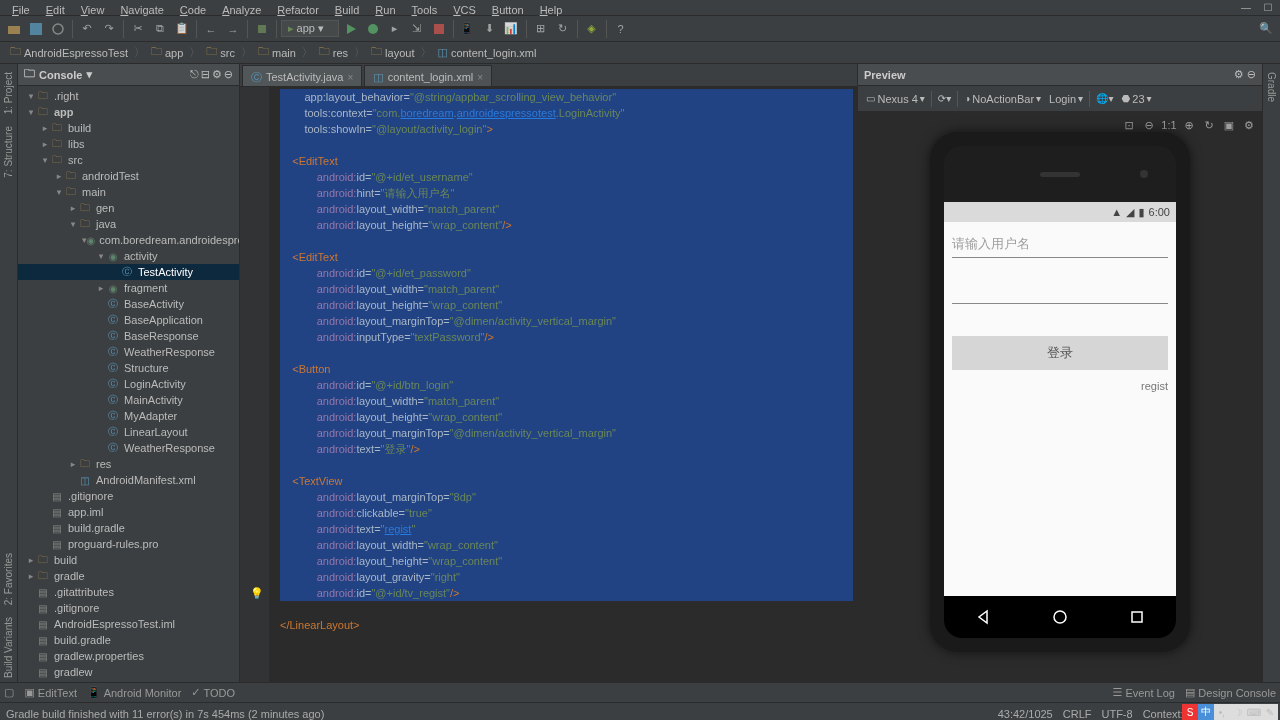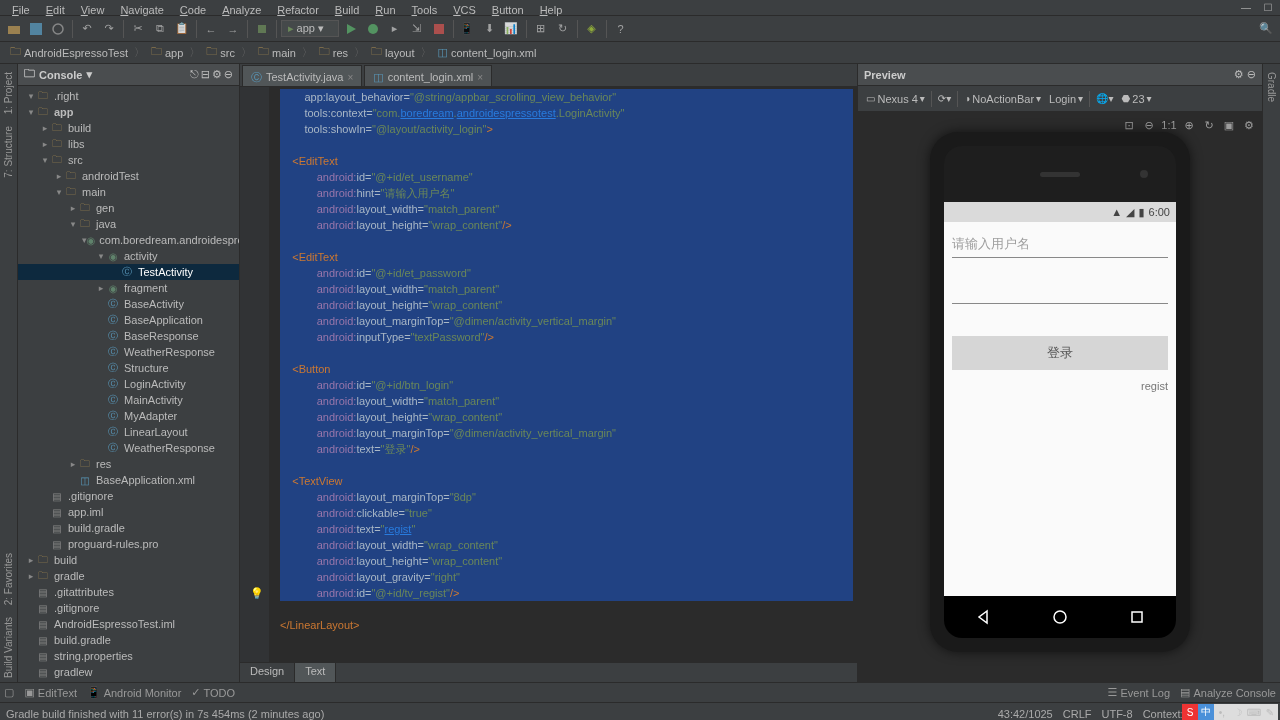--- a/index.html
+++ b/index.html
@@ -344,21 +344,21 @@
           <span>WeatherResponse</span>
         </div>
         <div class="tree-row" style="padding-left: 50px;">
           <span class="tree-arrow">▸</span>
           <span class="tree-icon" style="color: rgb(179, 146, 84);">🗀</span>
           <span>res</span>
         </div>
         <div class="tree-row" style="padding-left: 50px;">
           <span class="tree-arrow"></span>
           <span class="tree-icon" style="color: rgb(88, 150, 184);">◫</span>
-          <span>BaseApplication.xml</span>
+          <span>AndroidManifest.xml</span>
         </div>
         <div class="tree-row" style="padding-left: 22px;">
           <span class="tree-arrow"></span>
           <span class="tree-icon" style="color: rgb(136, 136, 136);">▤</span>
           <span>.gitignore</span>
         </div>
         <div class="tree-row" style="padding-left: 22px;">
           <span class="tree-arrow"></span>
           <span class="tree-icon" style="color: rgb(136, 136, 136);">▤</span>
           <span>app.iml</span>
@@ -399,21 +399,21 @@
           <span>AndroidEspressoTest.iml</span>
         </div>
         <div class="tree-row" style="padding-left: 8px;">
           <span class="tree-arrow"></span>
           <span class="tree-icon" style="color: rgb(136, 136, 136);">▤</span>
           <span>build.gradle</span>
         </div>
         <div class="tree-row" style="padding-left: 8px;">
           <span class="tree-arrow"></span>
           <span class="tree-icon" style="color: rgb(136, 136, 136);">▤</span>
-          <span>string.properties</span>
+          <span>gradlew.properties</span>
         </div>
         <div class="tree-row" style="padding-left: 8px;">
           <span class="tree-arrow"></span>
           <span class="tree-icon" style="color: rgb(136, 136, 136);">▤</span>
           <span>gradlew</span>
         </div>
         <div class="tree-row" style="padding-left: 8px;">
           <span class="tree-arrow"></span>
           <span class="tree-icon" style="color: rgb(136, 136, 136);">▤</span>
         </div>
@@ -430,24 +430,20 @@
       <div class="etab active">
           <span class="xml-icon">◫</span>
           <span>content_login.xml</span>
           <span class="close">×</span>
         </div>
     </div>
     <div class="code-scroll">
       <div class="gutter-col"></div>
       <div class="code"><span class="sel"><span class="attr">        app:layout_behavior=</span><span class="str">"@string/appbar_scrolling_view_behavior"</span></span><span class="sel"><span class="attr">        tools:context=</span><span class="str">"com.</span><span class="link">boredream</span><span class="str">.</span><span class="link">androidespressotest</span><span class="str">.LoginActivity"</span></span><span class="sel"><span class="attr">        tools:showIn=</span><span class="str">"@layout/activity_login"</span><span class="tag">&gt;</span></span><span class="sel"> </span><span class="sel"><span class="tag">    &lt;EditText</span></span><span class="sel"><span class="ns">            android:</span><span class="attr">id=</span><span class="str">"@+id/et_username"</span></span><span class="sel"><span class="ns">            android:</span><span class="attr">hint=</span><span class="str">"请输入用户名"</span></span><span class="sel"><span class="ns">            android:</span><span class="attr">layout_width=</span><span class="str">"match_parent"</span></span><span class="sel"><span class="ns">            android:</span><span class="attr">layout_height=</span><span class="str">"wrap_content"</span><span class="tag">/&gt;</span></span><span class="sel"> </span><span class="sel"><span class="tag">    &lt;EditText</span></span><span class="sel"><span class="ns">            android:</span><span class="attr">id=</span><span class="str">"@+id/et_password"</span></span><span class="sel"><span class="ns">            android:</span><span class="attr">layout_width=</span><span class="str">"match_parent"</span></span><span class="sel"><span class="ns">            android:</span><span class="attr">layout_height=</span><span class="str">"wrap_content"</span></span><span class="sel"><span class="ns">            android:</span><span class="attr">layout_marginTop=</span><span class="str">"@dimen/activity_vertical_margin"</span></span><span class="sel"><span class="ns">            android:</span><span class="attr">inputType=</span><span class="str">"textPassword"</span><span class="tag">/&gt;</span></span><span class="sel"> </span><span class="sel"><span class="tag">    &lt;Button</span></span><span class="sel"><span class="ns">            android:</span><span class="attr">id=</span><span class="str">"@+id/btn_login"</span></span><span class="sel"><span class="ns">            android:</span><span class="attr">layout_width=</span><span class="str">"match_parent"</span></span><span class="sel"><span class="ns">            android:</span><span class="attr">layout_height=</span><span class="str">"wrap_content"</span></span><span class="sel"><span class="ns">            android:</span><span class="attr">layout_marginTop=</span><span class="str">"@dimen/activity_vertical_margin"</span></span><span class="sel"><span class="ns">            android:</span><span class="attr">text=</span><span class="str">"登录"</span><span class="tag">/&gt;</span></span><span class="sel"> </span><span class="sel"><span class="tag">    &lt;TextView</span></span><span class="sel"><span class="ns">            android:</span><span class="attr">layout_marginTop=</span><span class="str">"8dp"</span></span><span class="sel"><span class="ns">            android:</span><span class="attr">clickable=</span><span class="str">"true"</span></span><span class="sel"><span class="ns">            android:</span><span class="attr">text=</span><span class="str">"</span><span class="link">regist</span><span class="str">"</span></span><span class="sel"><span class="ns">            android:</span><span class="attr">layout_width=</span><span class="str">"wrap_content"</span></span><span class="sel"><span class="ns">            android:</span><span class="attr">layout_height=</span><span class="str">"wrap_content"</span></span><span class="sel"><span class="ns">            android:</span><span class="attr">layout_gravity=</span><span class="str">"right"</span></span><span class="sel"><span class="bulb">💡</span><span class="ns">            android:</span><span class="attr">id=</span><span class="str">"@+id/tv_regist"</span><span class="tag">/&gt;</span></span>
 <span class="tag">&lt;/LinearLayout&gt;</span></div>
-    </div>
-    <div class="bottom-tabs">
-      <div class="btab">Design</div>
-      <div class="btab active">Text</div>
     </div>
   </div>
 
   <div class="preview-panel">
     <div class="panel-header"><div class="title">Preview</div>
       <div style="flex:1"></div>
       <span>⚙</span>&nbsp;
       <span>⊖</span>
     </div>
     <div class="preview-toolbar">
@@ -518,21 +514,21 @@
 
 <div class="tool-windows-bar">
   <div class="left">
     <span>▢</span>
     <span>▣ <span>EditText</span></span>
     <span>📱 <span>Android Monitor</span></span>
     <span>✓ <span>TODO</span></span>
   </div>
   <div class="right">
     <span>☰ <span>Event Log</span></span>
-    <span>▤ <span>Analyze Console</span></span>
+    <span>▤ <span>Design Console</span></span>
   </div>
 </div>
 
 <div class="statusbar">
   <span>Gradle build finished with 11 error(s) in 7s 454ms (2 minutes ago)</span>
   <div class="right">
     <span>43:42/1025</span>
     <span>CRLF</span>
     <span>UTF-8</span>
     <span>Context: &lt;no context&gt;</span>

